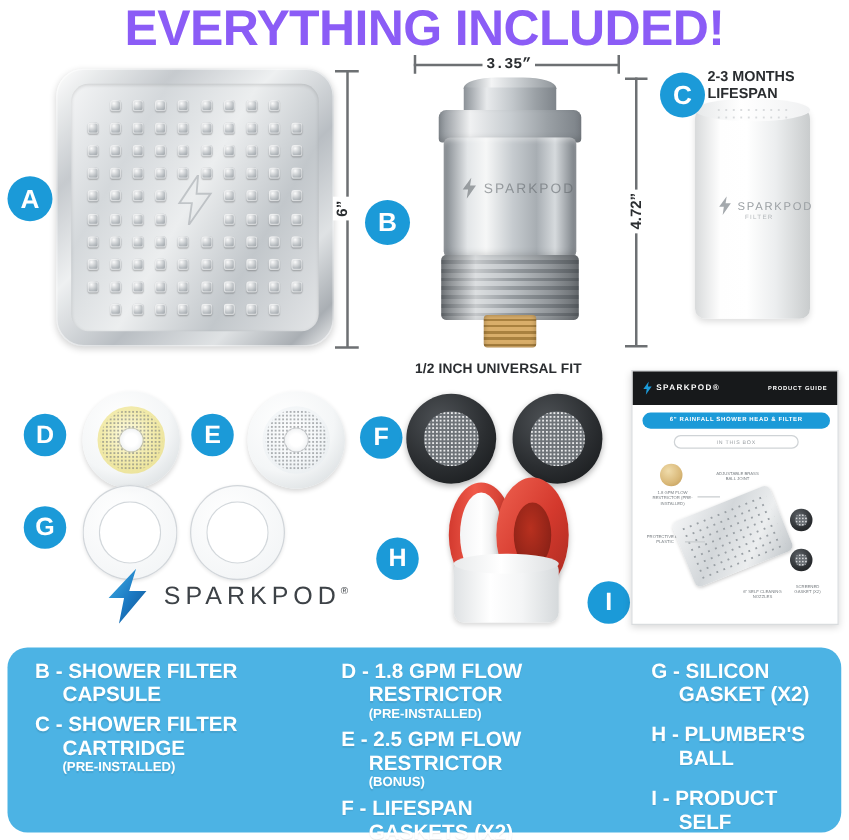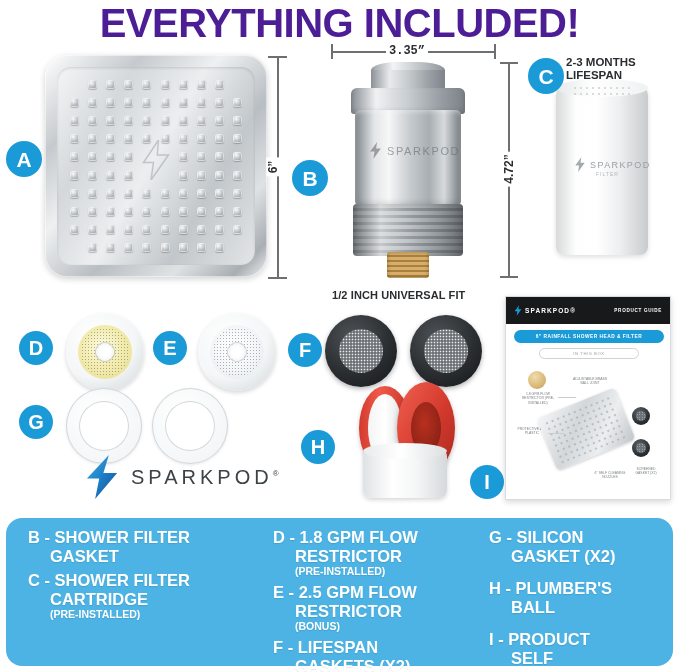--- a/index.html
+++ b/index.html
@@ -9,21 +9,21 @@
     font-family: "Liberation Sans", sans-serif;
     overflow: hidden;
   }
   #stage { position: relative; width: 679px; height: 672px; background:#fff; }
 
   
   .headline {
     position: absolute; left: 0; top: 2px; width: 679px;
     text-align: center;
     font-size: 40px; font-weight: 700; letter-spacing: -0.5px;
-    color: #4c1d95;
+    color: #8b5cf6;
     font-family: "Liberation Sans", sans-serif;
     line-height: 42px;
   }
 
   
   .badge {
     position: absolute;
     border-radius: 50%;
     background: #1b9ad8;
     color: #fff;
@@ -321,21 +321,21 @@
 
   
   .legend {
     position:absolute; left:6px; top:518px; width:667px; height:148px;
     background:#4cb3e4; border-radius:16px;
     display:flex; padding:10px 8px 8px 8px;
   }
   .legcol { flex:1; padding: 0 4px; }
   .legcol.c1 { flex: 0 0 255px; padding-left: 14px; }
   .legcol.c2 { flex: 0 0 212px; }
-  .legcol.c3 { flex: 1; padding-left: 8px; }
+  .legcol.c3 { flex: 1; padding-left: 8px; margin-left: 32px; }
   .legitem {
     color:#fff; font-weight:700; font-family:"Liberation Sans", sans-serif;
     font-size:16.5px; line-height:18.5px; margin-bottom:6px;
     text-shadow: 0 1px 1px rgba(0,0,0,.10);
   }
   .legitem .l2 { display:block; padding-left:22px; }
   .legitem .note { display:block; padding-left:22px; font-size:10.5px; line-height:12px; font-weight:700; }
   .legcol.c3 .legitem { margin-bottom:14px; }
 </style>
 </head>
@@ -788,21 +788,21 @@
           <stop offset="100%" stop-color="#15558f"></stop>
         </linearGradient>
       </defs>
       <path d="M17 0 L1 17 H10 L7 32 L23 13 H13 Z" fill="url(#bolt)"></path>
     </svg>
     <span class="mainlogo-txt"><span>SPARKPOD</span><sup>®</sup></span>
   </div>
 
   <div class="legend">
     <div class="legcol c1">
-        <div class="legitem"><span>B - SHOWER FILTER</span><span class="l2">GASKET</span></div>
+        <div class="legitem"><span>B - SHOWER FILTER</span><span class="l2">CAPSULE</span></div>
         <div class="legitem"><span>C - SHOWER FILTER</span><span class="l2">CARTRIDGE</span><span class="note">(PRE-INSTALLED)</span></div>
       </div>
     <div class="legcol c2">
         <div class="legitem"><span>D - 1.8 GPM FLOW</span><span class="l2">RESTRICTOR</span><span class="note">(PRE-INSTALLED)</span></div>
         <div class="legitem"><span>E - 2.5 GPM FLOW</span><span class="l2">RESTRICTOR</span><span class="note">(BONUS)</span></div>
         <div class="legitem"><span>F - LIFESPAN</span><span class="l2">GASKETS (X2)</span></div>
       </div>
     <div class="legcol c3">
         <div class="legitem"><span>G - SILICON</span><span class="l2">GASKET (X2)</span></div>
         <div class="legitem"><span>H - PLUMBER'S</span><span class="l2">BALL</span></div>

